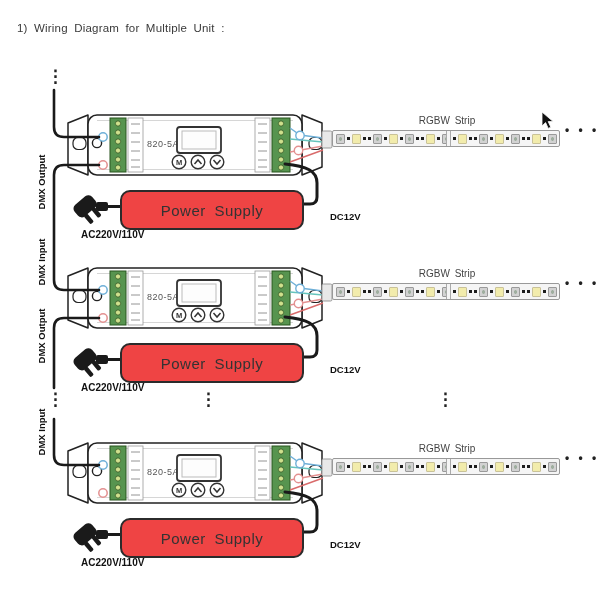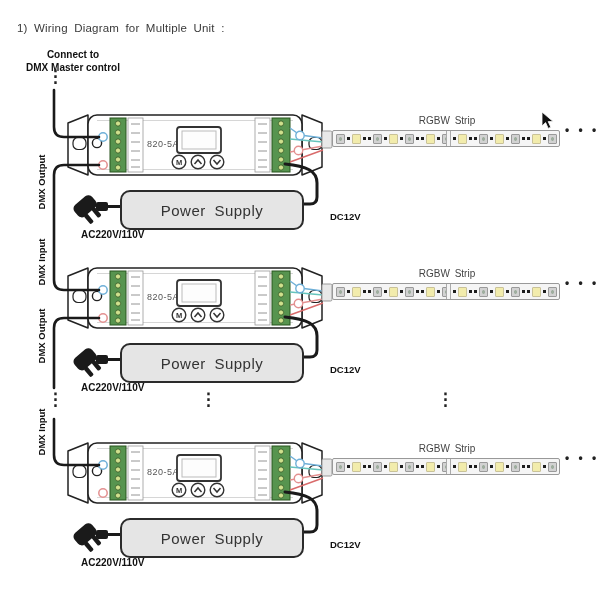--- a/index.html
+++ b/index.html
@@ -8,21 +8,21 @@
   .abs{position:absolute;}
   #title{left:17px;top:22px;font-size:11.5px;color:#3a3a3a;word-spacing:3px;letter-spacing:.2px;}
   #master-label{left:20px;top:48px;width:106px;text-align:center;font-weight:bold;
                 font-size:10px;line-height:13px;color:#111;}
   .v-ellipsis{width:14px;text-align:center;font-size:17px;font-weight:bold;color:#222;line-height:18px;}
   .dmx-rot{width:80px;height:12px;text-align:center;font-weight:bold;font-size:9.5px;color:#111;
            transform:rotate(-90deg);transform-origin:center;white-space:nowrap;}
   .unit{position:absolute;left:25px;width:575px;height:140px;}
   .unit svg{position:absolute;left:0;top:0;}
   .ps-box{position:absolute;left:95px;top:83px;width:180px;height:36px;border:2px solid #2b2b2b;
-          border-radius:10px;background:#e5e5e5;display:flex;align-items:center;justify-content:center;}
+          border-radius:10px;background:#ef4444;display:flex;align-items:center;justify-content:center;}
   .ps-box span{font-size:15px;color:#333;letter-spacing:.5px;word-spacing:4px;}
   .ac-label{left:56px;top:122px;width:104px;font-weight:bold;font-size:10px;color:#111;}
   .dc-label{left:280px;top:104px;font-weight:bold;font-size:9.5px;color:#111;padding-left:25px;}
   .strip-label{left:372px;top:8px;width:100px;text-align:center;font-size:10px;color:#444;word-spacing:2px;}
   .strip-dots{left:540px;top:16px;font-size:12px;font-weight:bold;color:#222;letter-spacing:3px;}
   .led-strip{position:absolute;left:307px;top:23px;width:228px;height:17px;background:#f5f5f5;
              border:1px solid #999;border-radius:2px;display:flex;align-items:center;gap:2px;
              padding:0 3px;overflow:hidden;box-sizing:border-box;}
   .chip{flex:0 0 auto;width:9px;height:10px;border-radius:1px;}
   .chip-g{background:radial-gradient(circle at 50% 50%, #9fae9f 0 1.5px, #d2d2d2 2px);border:1px solid #9a9a9a;box-sizing:border-box;}
@@ -33,24 +33,20 @@
   .wire-layer{position:absolute;left:0;top:0;pointer-events:none;}
   #cursor{left:541px;top:111px;}
 </style>
 </head>
 <body>
 
 <div id="canvas">
 
   <div id="title" class="abs">1) Wiring Diagram for Multiple Unit :</div>
 
-  <div id="master-label" class="abs">
-    <div>Connect to</div>
-    <div>DMX Master control</div>
-  </div>
 
   <div class="abs v-ellipsis" style="left:47px;top:68px;">⋮</div>
 
   <div class="abs dmx-rot" style="left:2px;top:176px;">DMX Output</div>
   <div class="abs dmx-rot" style="left:2px;top:256px;">DMX Input</div>
   <div class="abs dmx-rot" style="left:2px;top:330px;">DMX Output</div>
   <div class="abs dmx-rot" style="left:2px;top:426px;">DMX Input</div>
 
   <div class="abs v-ellipsis" style="left:47px;top:391px;">⋮</div>
   <div class="abs v-ellipsis" style="left:200px;top:391px;">⋮</div>

